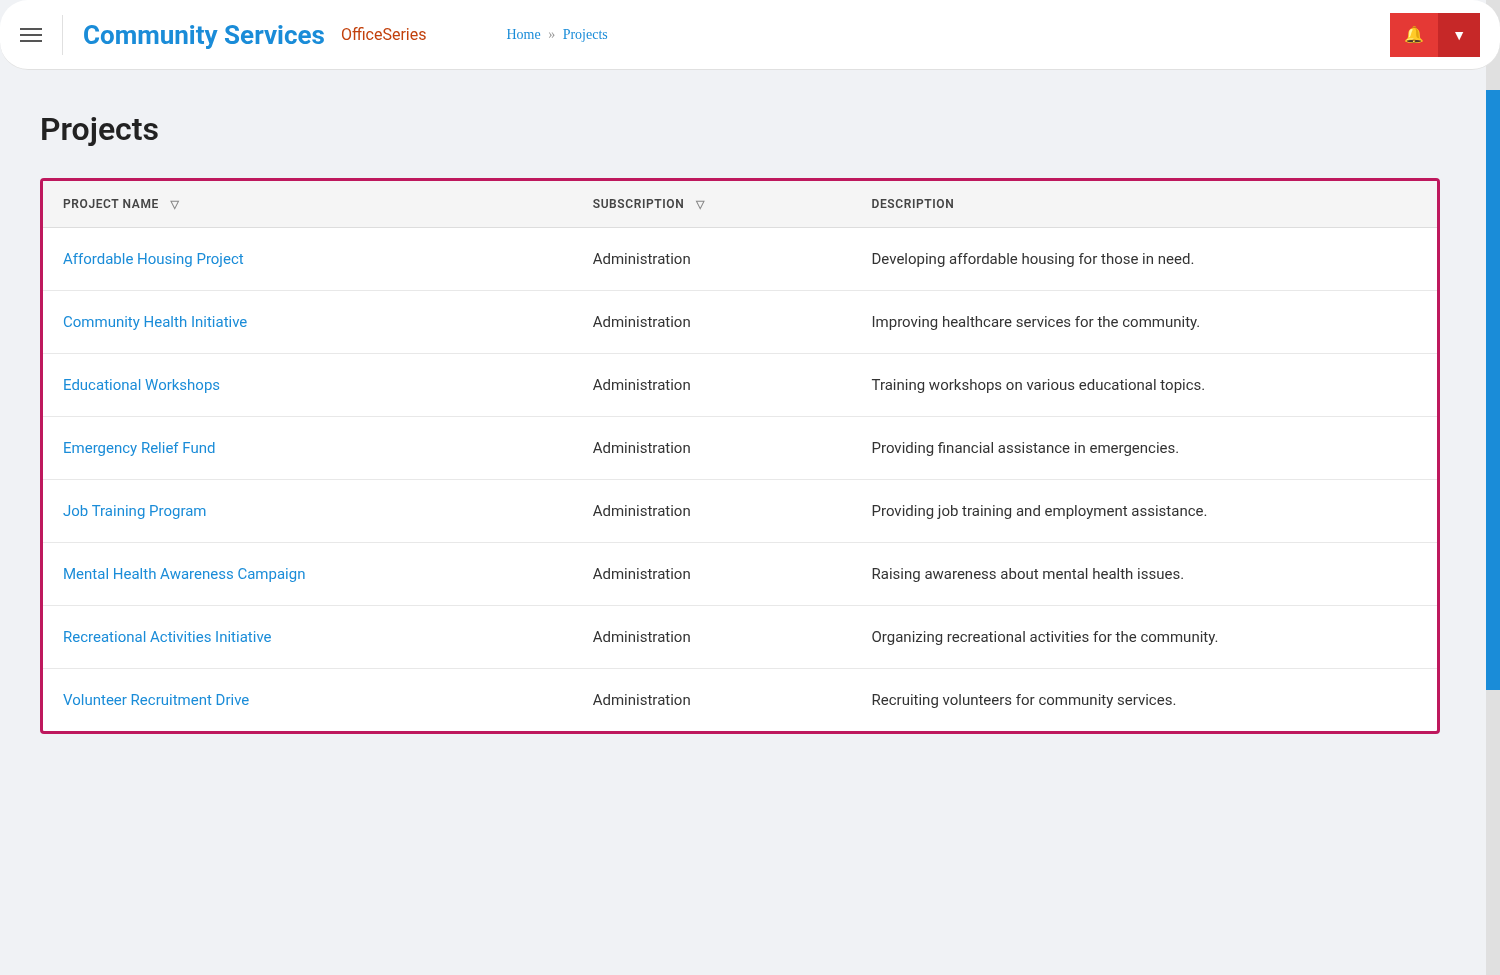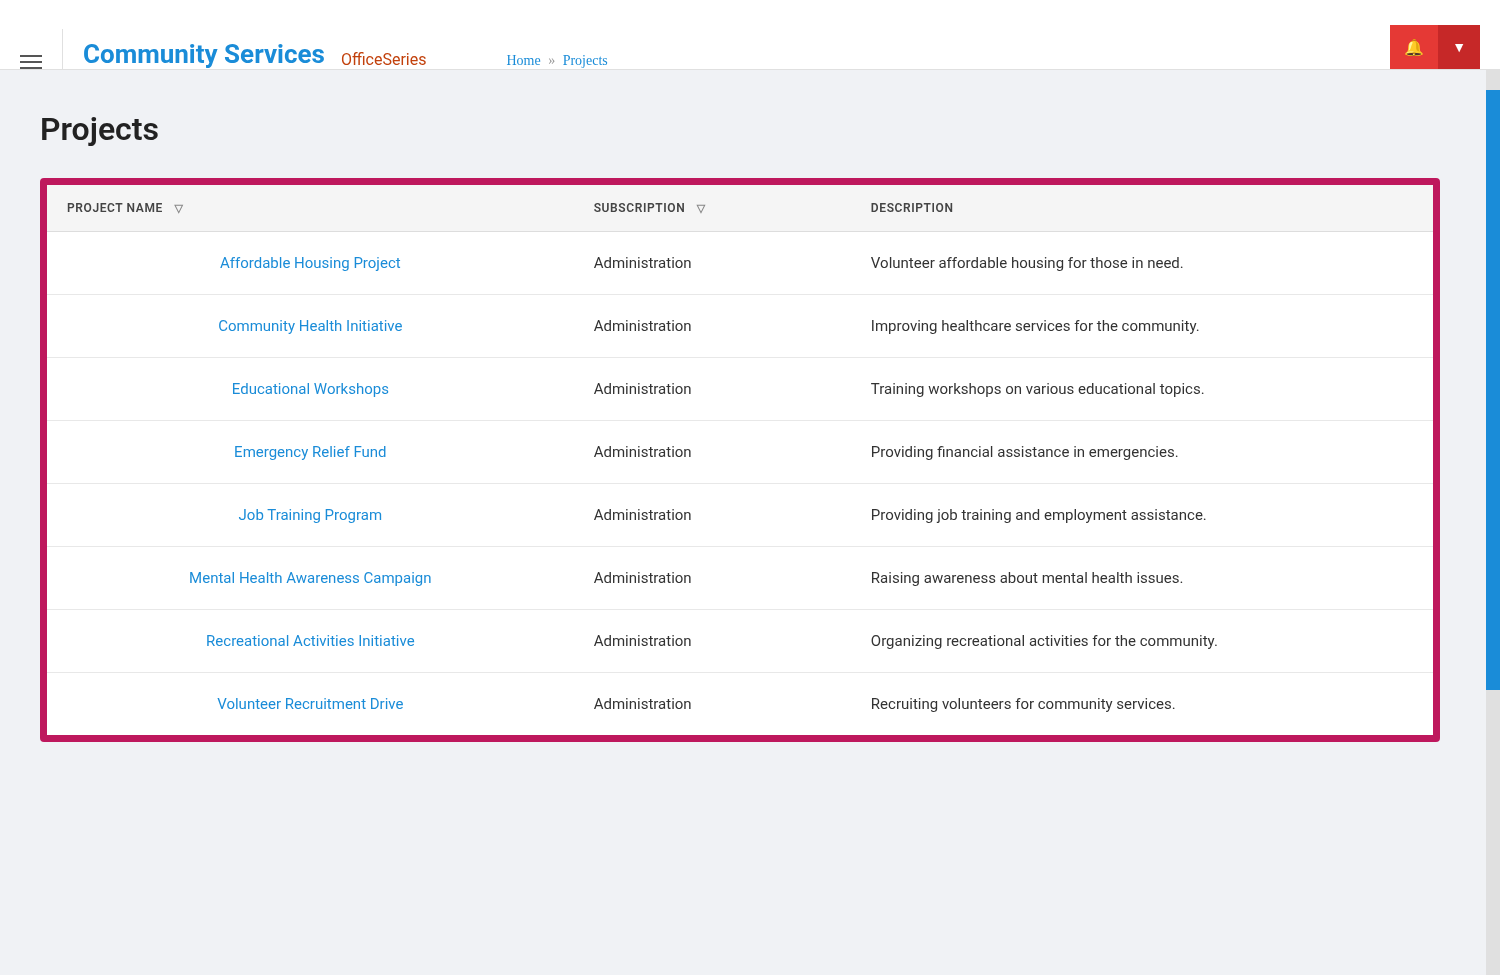--- a/index.html
+++ b/index.html
@@ -15,24 +15,25 @@
       min-height: 975px;
       overflow-x: hidden;
     }
 
     
     .header {
       background: #fff;
       border-bottom: 1px solid #e0e0e0;
       height: 70px;
       display: flex;
-      align-items: flex-end;
+      align-items: center;
       padding: 0 20px;
       position: relative;
       z-index: 10;
+      border-radius: 28px;
     }
 
     .header-menu-icon {
       font-size: 20px;
       color: #333;
       margin-right: 20px;
       cursor: pointer;
       display: flex;
       flex-direction: column;
       gap: 4px;
@@ -135,21 +136,21 @@
       font-weight: 500;
       cursor: pointer;
       display: flex;
       align-items: center;
       gap: 8px;
     }
 
     
     .table-container {
       background: #fff;
-      border: 7px solid #be185d;
+      border: 3px solid #be185d;
       border-radius: 4px;
       overflow: hidden;
       margin-right: 20px;
     }
 
     table {
       width: 100%;
       border-collapse: collapse;
     }
 
@@ -184,21 +185,20 @@
     }
 
     tbody td {
       padding: 22px 20px;
       font-size: 15px;
       color: #333;
     }
 
     tbody td:first-child {
       width: 38%;
-      text-align: center;
     }
 
     tbody td:nth-child(2) {
       width: 20%;
     }
 
     tbody td:nth-child(3) {
       width: 42%;
     }
 
@@ -273,21 +273,21 @@
           </th>
           <th>
             <span>DESCRIPTION</span>
           </th>
         </tr>
       </thead>
       <tbody id="table-body">
       <tr>
             <td><a class="project-link">Affordable Housing Project</a></td>
             <td>Administration</td>
-            <td>Volunteer affordable housing for those in need.</td>
+            <td>Developing affordable housing for those in need.</td>
           </tr>
           <tr>
             <td><a class="project-link">Community Health Initiative</a></td>
             <td>Administration</td>
             <td>Improving healthcare services for the community.</td>
           </tr>
           <tr>
             <td><a class="project-link">Educational Workshops</a></td>
             <td>Administration</td>
             <td>Training workshops on various educational topics.</td>

